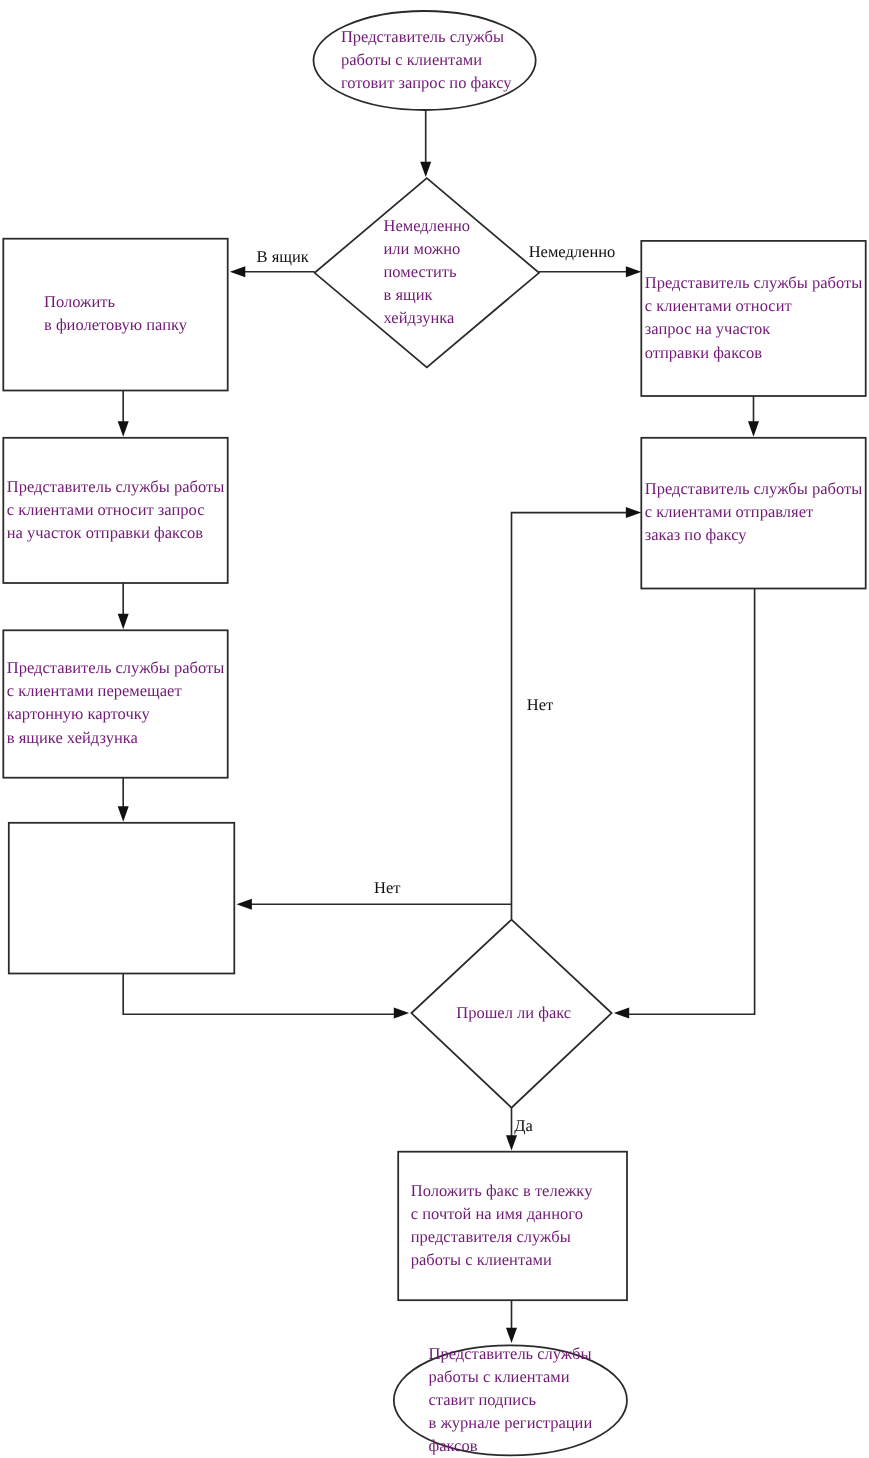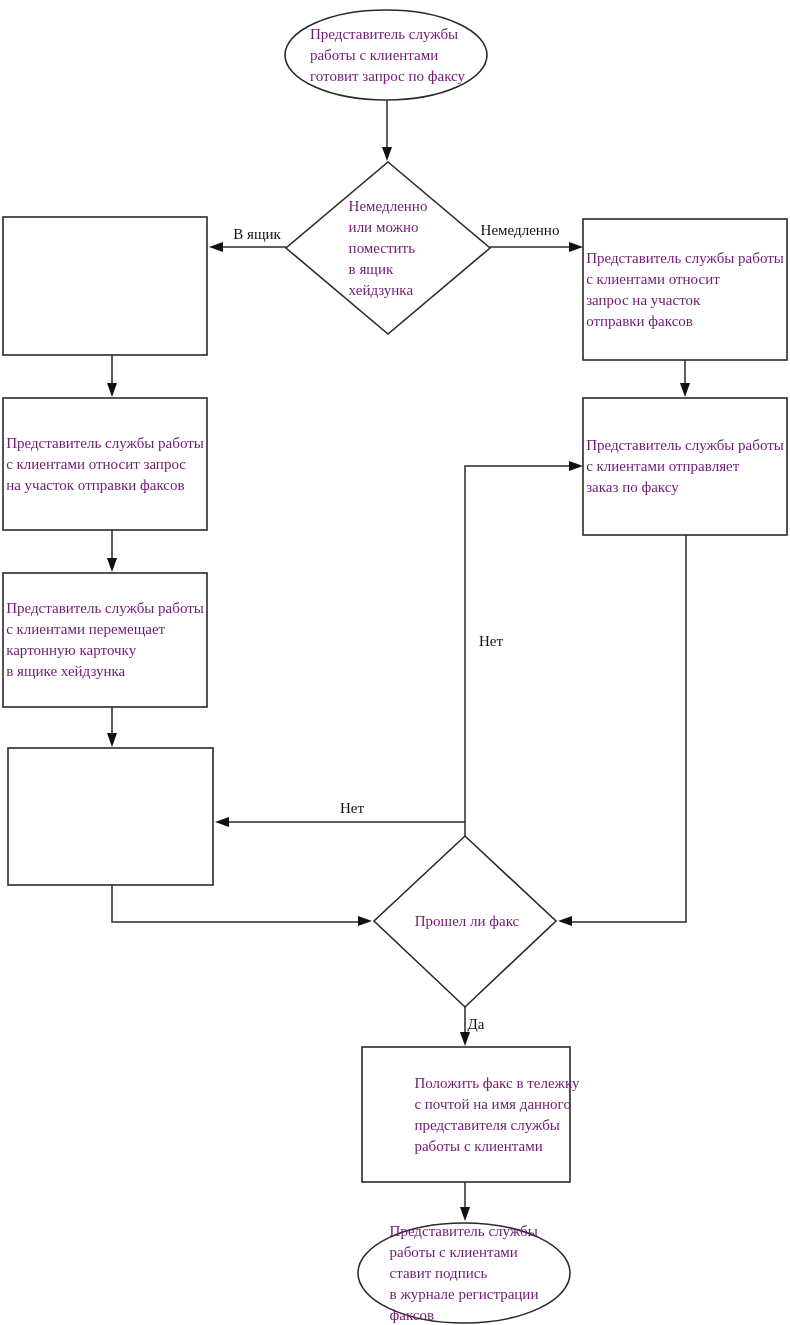--- a/index.html
+++ b/index.html
@@ -99,20 +99,22 @@
   <div class="node-text" style="left:290px;top:12px;width:195px;height:86px;">Представитель службы
 работы с клиентами
 готовит запрос по факсу</div>
 
   <div class="node-text" style="left:298px;top:170px;width:180px;height:156px;">Немедленно
 или можно
 поместить
 в ящик
 хейдзунка</div>
 
+  <div class="node-text" style="left:5px;top:219px;width:200px;height:134px;">Положить
+в фиолетовую папку</div>
 
   <div class="node-text" style="left:585px;top:221px;width:200px;height:137px;">Представитель службы работы
 с клиентами относит
 запрос на участок
 отправки факсов</div>
 
   <div class="node-text" style="left:5px;top:400px;width:200px;height:128px;">Представитель службы работы
 с клиентами относит запрос
 на участок отправки факсов</div>
 
@@ -121,21 +123,21 @@
 картонную карточку
 в ящике хейдзунка</div>
 
 
   <div class="node-text" style="left:585px;top:400px;width:200px;height:133px;">Представитель службы работы
 с клиентами отправляет
 заказ по факсу</div>
 
   <div class="node-text" style="left:387px;top:910px;width:160px;height:22px;">Прошел ли факс</div>
 
-  <div class="node-text" style="left:364px;top:1049px;width:184px;height:131px;padding-left:41px;">Положить факс в тележку
+  <div class="node-text" style="left:364px;top:1049px;width:184px;height:131px;">Положить факс в тележку
 с почтой на имя данного
 представителя службы
 работы с клиентами</div>
 
   <div class="node-text" style="left:362px;top:1225px;width:204px;height:96px;">Представитель службы
 работы с клиентами
 ставит подпись
 в журнале регистрации
 факсов</div>
 

